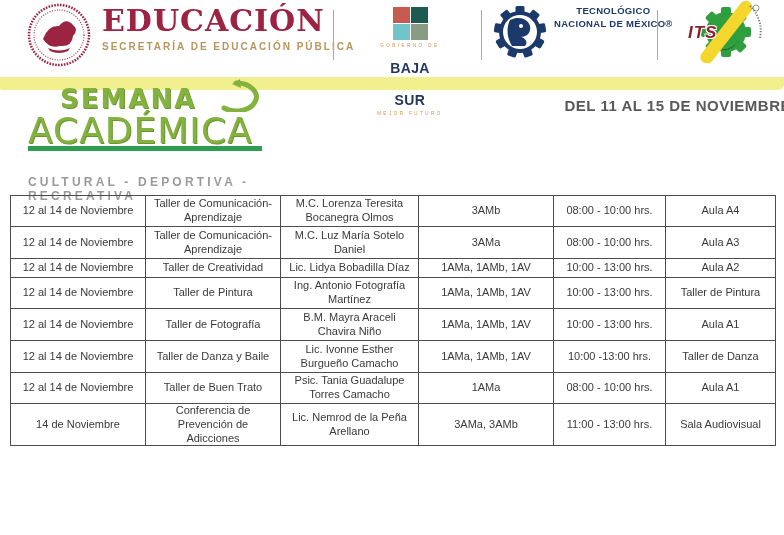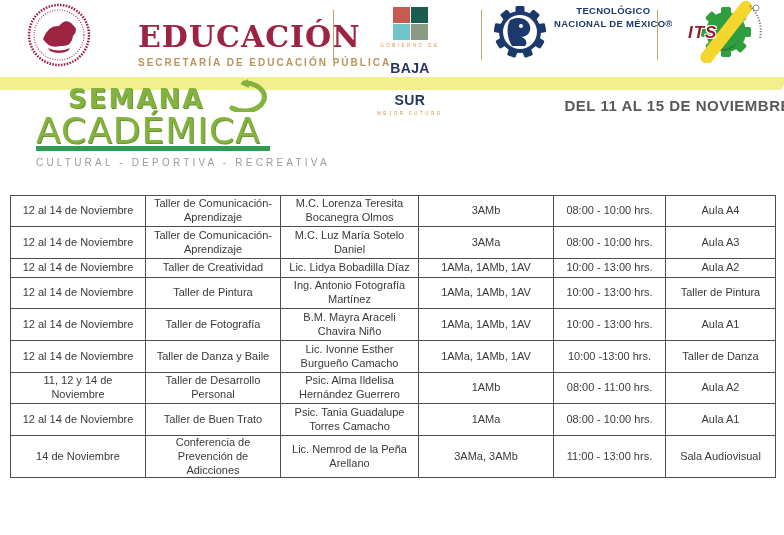--- a/index.html
+++ b/index.html
@@ -9,21 +9,21 @@
     --date-gray:#595959; --tagline-gray:#9a9a9a;
     --table-border:#4d4d4d; --table-text:#3a3a3a;
   }
   html,body{margin:0;padding:0;background:#fff;}
   .page{
     position:relative;width:784px;height:535px;background:#fff;
     overflow:hidden;font-family:"Liberation Sans",sans-serif;
   }
   
   .seal{position:absolute;left:26px;top:3px;}
-  .edu-block{position:absolute;left:102px;top:22px;margin-left:36px;}
+  .edu-block{position:absolute;left:102px;top:6px;}
   .edu-title{
     font-family:"DejaVu Serif",serif;font-weight:700;font-size:30px;
     color:var(--guinda);letter-spacing:1px;line-height:1;
   }
   .edu-sub{
     margin-top:5px;font-size:10px;font-weight:700;color:var(--gold);
     letter-spacing:2px;
   }
   .vdiv{position:absolute;top:10px;width:1px;height:50px;background:#c9a070;}
   .vdiv1{left:333px}.vdiv2{left:481px}.vdiv3{left:657px}
@@ -44,34 +44,34 @@
   .its-block{position:absolute;left:684px;top:1px;}
   .its-label{
     position:absolute;left:4px;top:22px;font-size:17px;font-weight:700;font-style:italic;
     color:#8e1f2c;text-shadow:1px 1px 0 #fff,-1px -1px 0 #fff,1px -1px 0 #fff,-1px 1px 0 #fff;
     letter-spacing:1px;
   }
 
   
   .ribbon{position:absolute;left:0;top:77px;width:784px;height:13px;
     background:var(--yellow);border-radius:0 0 6px 2px;}
-  .event-logo{position:absolute;left:36px;top:86px;width:300px;}
+  .event-logo{position:absolute;left:28px;top:86px;width:300px;}
   .word1{
     position:relative;left:32px;font-family:"DejaVu Sans",sans-serif;font-weight:700;
     font-size:26px;line-height:1;color:var(--green);letter-spacing:2px;
     text-shadow:1px 1px 0 #6a9631;
   }
   .swoosh{position:absolute;left:192px;top:-8px;}
   .word2{
     position:relative;margin-top:1px;font-family:"DejaVu Sans",sans-serif;font-weight:400;
     font-size:36px;line-height:1;color:var(--green);letter-spacing:1px;
     text-shadow:1px 1px 0 #6a9631;
   }
   .word2-bar{width:234px;height:5px;background:var(--green-dark);margin-top:-3px;}
-  .tagline{margin-top:6px;font-size:10px;color:var(--tagline-gray);letter-spacing:3.2px;}
+  .tagline{margin-top:24px;font-size:12px;color:var(--tagline-gray);letter-spacing:3.2px;font-weight:bold;}
   .date-range{
     position:absolute;top:97px;right:-7px;font-size:15px;font-weight:700;
     color:var(--date-gray);letter-spacing:.5px;white-space:nowrap;
   }
 
   
   .schedule{
     position:absolute;left:10px;top:195px;width:765px;
     border-collapse:collapse;table-layout:fixed;
   }
@@ -276,31 +276,20 @@
         <tr>
           <td>12 al 14 de Noviembre</td>
           <td>Taller de Danza y Baile</td>
           <td>Lic. Ivonne Esther
 Burgueño Camacho</td>
           <td>1AMa, 1AMb, 1AV</td>
           <td>10:00 -13:00 hrs.</td>
           <td>Taller de Danza</td>
         </tr>
         <tr>
-          <td>11, 12 y 14 de
-Noviembre</td>
-          <td>Taller de Desarrollo
-Personal</td>
-          <td>Psic. Alma Ildelisa
-Hernández Guerrero</td>
-          <td>1AMb</td>
-          <td>08:00 - 11:00 hrs.</td>
-          <td>Aula A2</td>
-        </tr>
-        <tr>
           <td>12 al 14 de Noviembre</td>
           <td>Taller de Buen Trato</td>
           <td>Psic. Tania Guadalupe
 Torres Camacho</td>
           <td>1AMa</td>
           <td>08:00 - 10:00 hrs.</td>
           <td>Aula A1</td>
         </tr>
         <tr>
           <td>14 de Noviembre</td>

